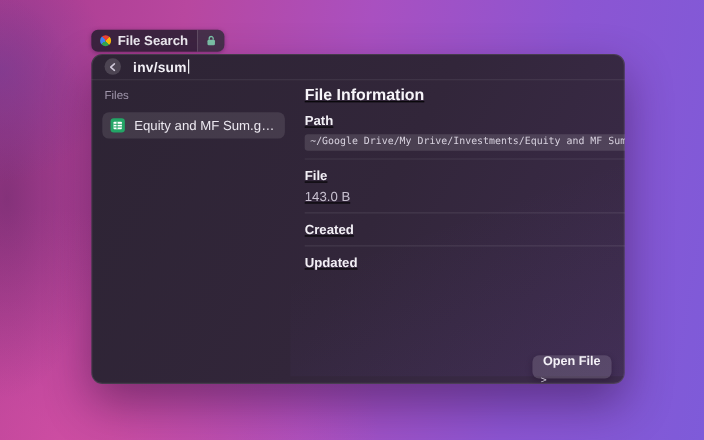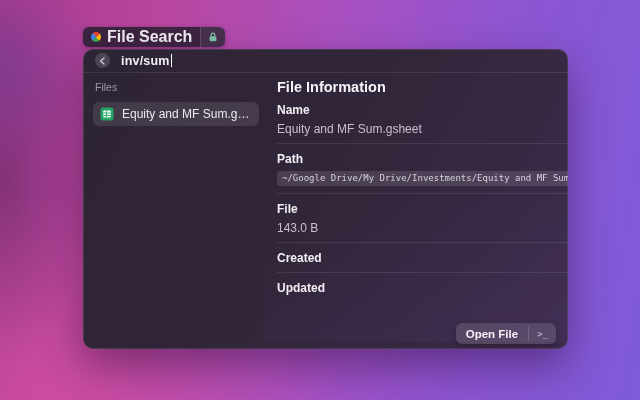--- a/index.html
+++ b/index.html
@@ -21,21 +21,21 @@
     position: absolute; left: 83px; top: 27px; height: 20px;
     display: inline-flex; align-items: stretch;
     background: rgba(40,30,48,0.85); border-radius: 6px;
     box-shadow: 0 1px 4px rgba(30,5,40,0.35);
   }
   .pill-main { display: flex; align-items: center; gap: 6px; padding: 0 8px; }
   .pill-icon {
     width: 10px; height: 10px; border-radius: 50%;
     background: conic-gradient(from -40deg, #ea4335 0 25%, #fbbc05 0 50%, #34a853 0 75%, #4285f4 0 100%);
   }
-  .pill-label { font-size: 16px; font-weight: 600; color: #f0edf3; white-space: nowrap; }
+  .pill-label { font-size: 12px; font-weight: 600; color: #f0edf3; white-space: nowrap; }
   .pill-lock {
     display: flex; align-items: center; padding: 0 7px;
     border-left: 1px solid rgba(255,255,255,0.14);
     background: rgba(255,255,255,0.06);
     border-radius: 0 6px 6px 0;
   }
 
   
   .window {
     position: absolute; left: 83px; top: 49px; width: 485px; height: 300px;
@@ -72,40 +72,41 @@
     overflow: hidden; text-overflow: ellipsis;
   }
   .sheet-icon { flex: 0 0 auto; display: flex; }
 
   .v-divider { width: 1px; background: rgba(255,255,255,0.09); }
 
   
   .right-panel {
     flex: 1; padding: 6px 14px 0 13px; position: relative;
     background: linear-gradient(160deg, rgba(125,85,200,0) 45%, rgba(125,85,200,0.10) 100%);
+    text-decoration: underline;
   }
   .panel-title { font-size: 14.5px; line-height: 16px; font-weight: 700; color: #f7f5f9; }
   .field-label { margin-top: 8px; font-size: 12px; line-height: 14px; font-weight: 700; color: #f2eff5; }
   .field-value { margin-top: 5px; font-size: 12px; line-height: 14px; color: #c8c0d0; }
   .field-value.code {
     display: inline-block;
     font-family: "DejaVu Sans Mono", monospace;
     font-size: 9px; line-height: 11px;
     background: rgba(255,255,255,0.12); color: #d8d2df;
     padding: 2px 5px; border-radius: 3px; margin-top: 5px;
     white-space: nowrap;
   }
   .h-divider { margin-top: 7px; border-bottom: 1px solid rgba(255,255,255,0.09); }
 
   
   .open-btn {
     position: absolute; right: 12px; bottom: 5px; height: 21px;
     display: inline-flex; align-items: stretch;
     background: rgba(255,255,255,0.13); border-radius: 6px;
-    box-shadow: 0 2px 6px rgba(20,5,30,0.3); cursor: pointer;
+    box-shadow: 0 2px 6px rgba(20,5,30,0.3); cursor: pointer; flex-direction: column;
   }
   .open-btn-label {
     display: flex; align-items: center; padding: 0 10px;
     font-size: 11.5px; font-weight: 600; color: #f4f1f7;
   }
   .open-btn-sep { width: 1px; background: rgba(255,255,255,0.16); margin: 3px 0; }
   .open-btn-shortcut {
     display: flex; align-items: center; padding: 0 8px;
     font-family: "DejaVu Sans Mono", monospace; font-size: 9px; color: #d2cbdc;
   }
@@ -156,25 +157,20 @@
           </span>
           <span class="item-label">Equity and MF Sum.gsheet</span>
         </div>
       </div>
 
       <div class="v-divider"></div>
 
       <div class="right-panel">
         <div class="panel-title">File Information</div>
 
-        <div>
-          <div class="field-label">Name</div>
-          <div class="field-value">Equity and MF Sum.gsheet</div>
-          <div class="h-divider"></div>
-        </div>
 
         <div>
           <div class="field-label">Path</div>
           <div class="field-value code">~/Google Drive/My Drive/Investments/Equity and MF Sum.gsheet</div>
           <div class="h-divider"></div>
         </div>
 
         <div>
           <div class="field-label">File</div>
           <div class="field-value">143.0 B</div>

